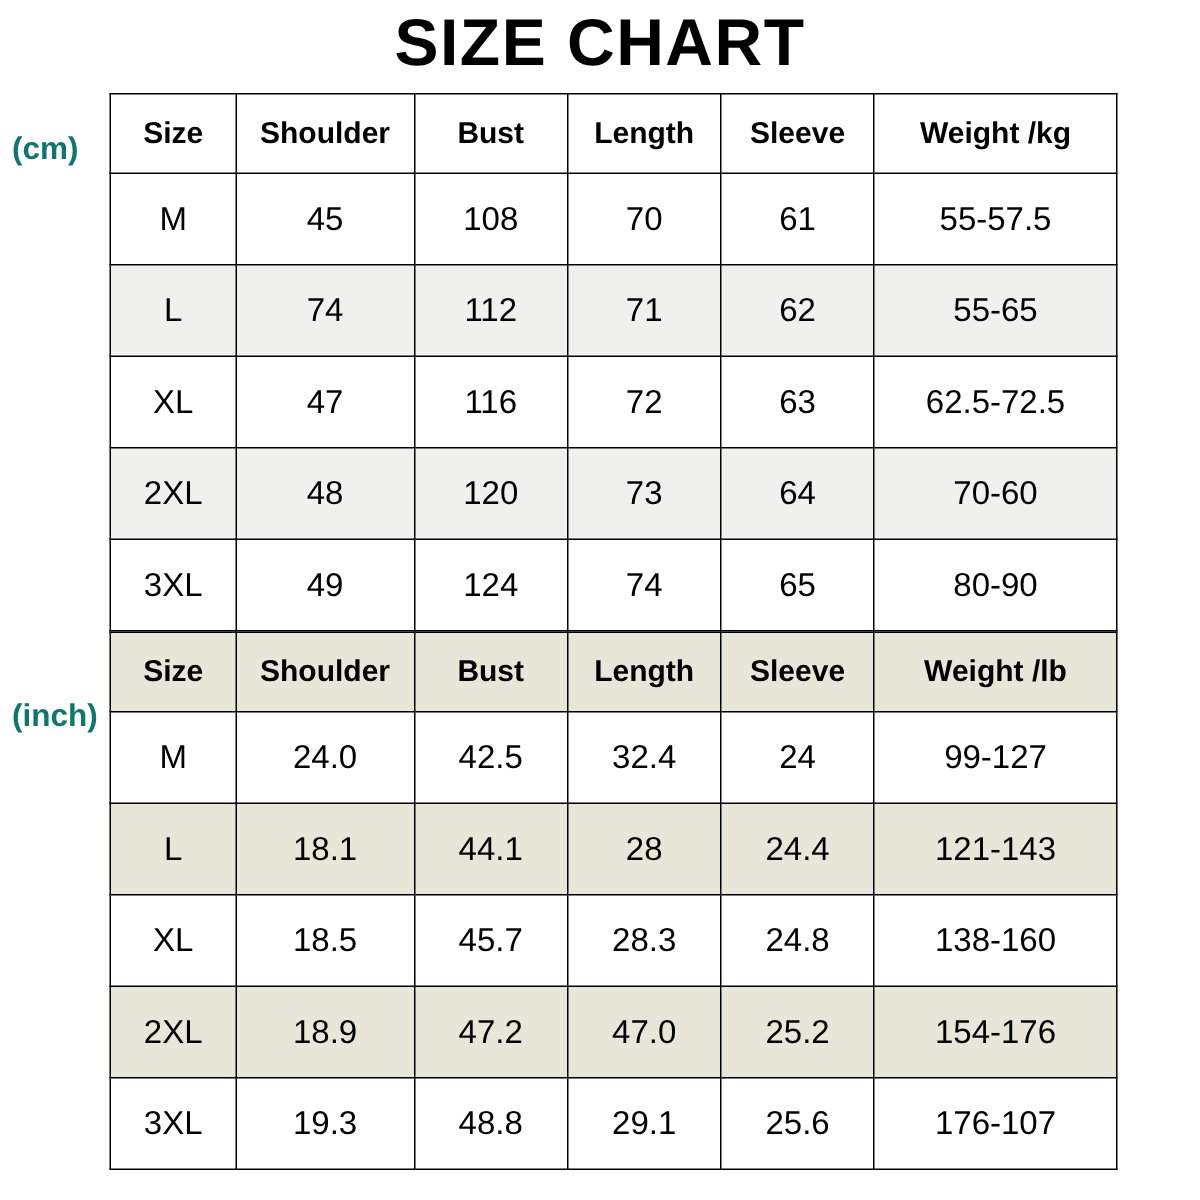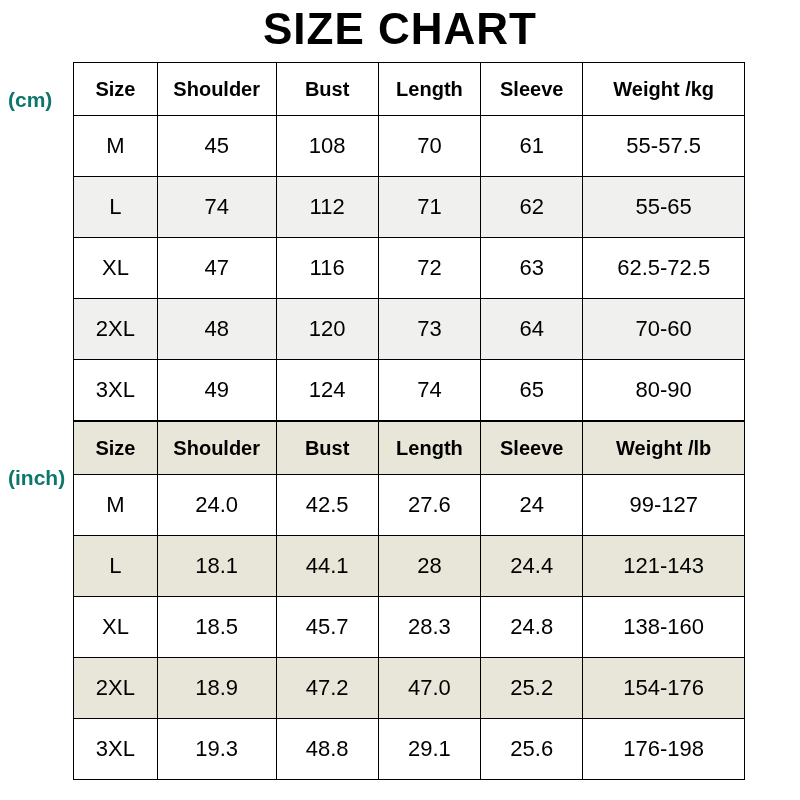--- a/index.html
+++ b/index.html
@@ -177,21 +177,21 @@
           <th>Length</th>
           <th>Sleeve</th>
           <th>Weight /lb</th>
         </tr>
       </thead>
       <tbody>
         <tr>
           <td>M</td>
           <td>24.0</td>
           <td>42.5</td>
-          <td>27.6</td>
+          <td>32.4</td>
           <td>24</td>
           <td>99-127</td>
         </tr>
         <tr>
           <td>L</td>
           <td>18.1</td>
           <td>44.1</td>
           <td>28</td>
           <td>24.4</td>
           <td>121-143</td>
@@ -211,19 +211,19 @@
           <td>47.0</td>
           <td>25.2</td>
           <td>154-176</td>
         </tr>
         <tr>
           <td>3XL</td>
           <td>19.3</td>
           <td>48.8</td>
           <td>29.1</td>
           <td>25.6</td>
-          <td>176-198</td>
+          <td>176-107</td>
         </tr>
       </tbody>
     </table>
   </div>
 
 </div>
 
 </body></html>

